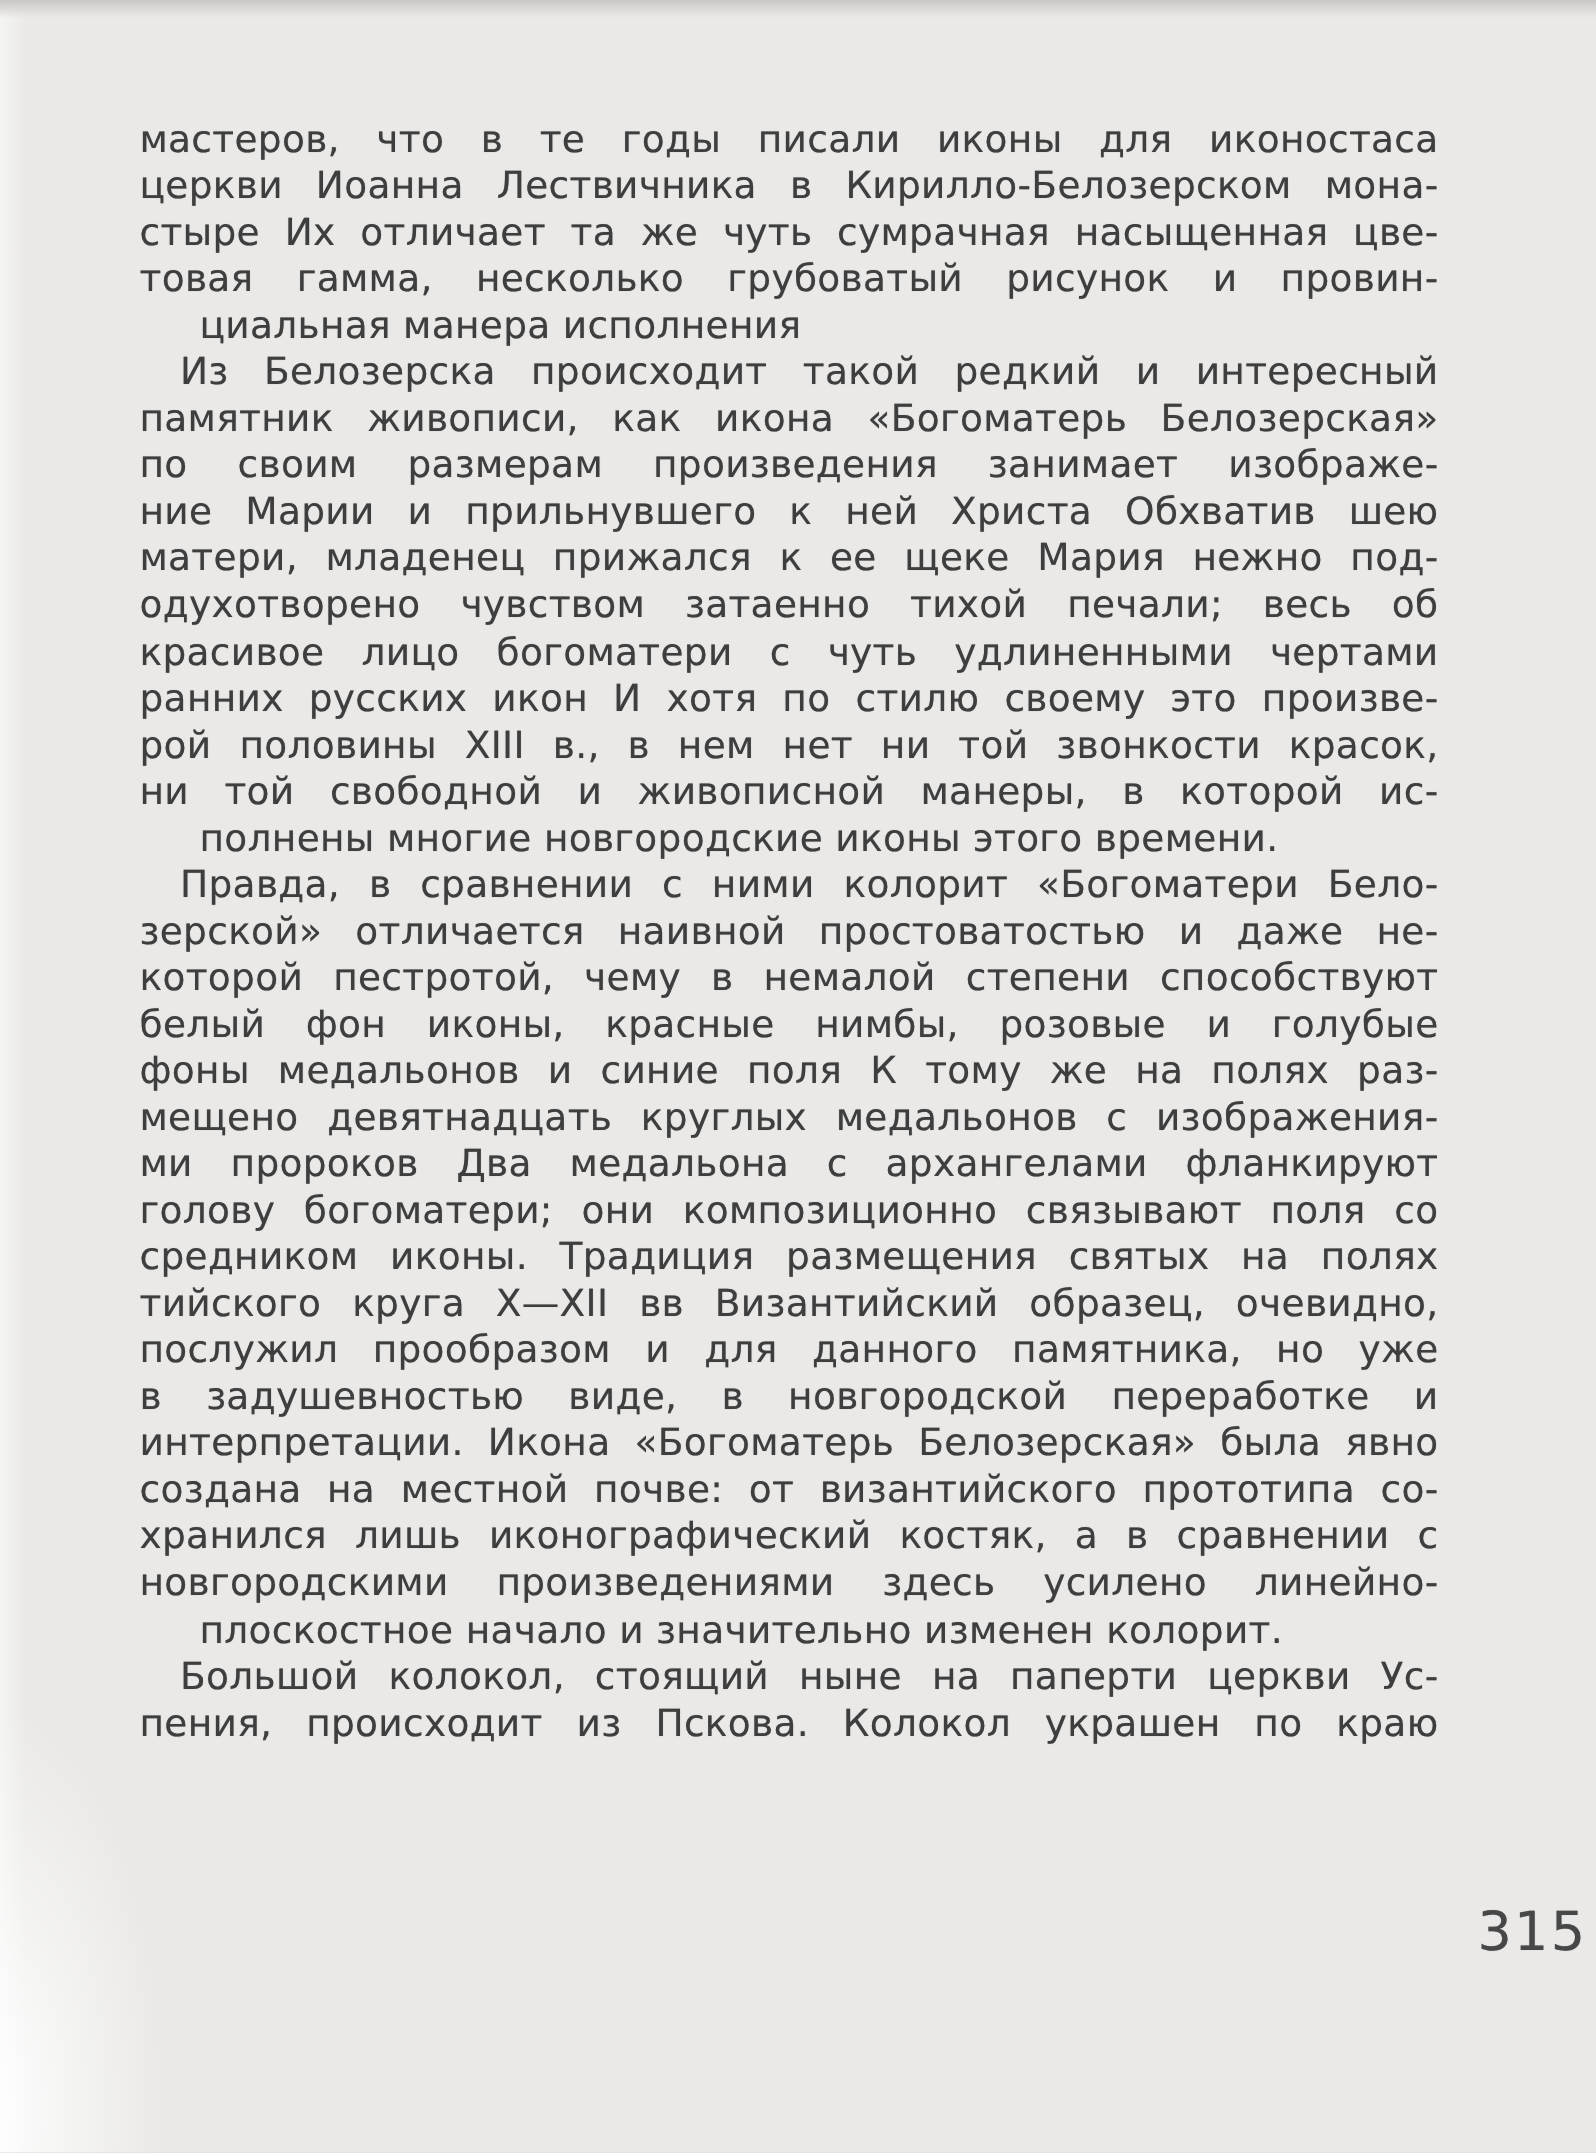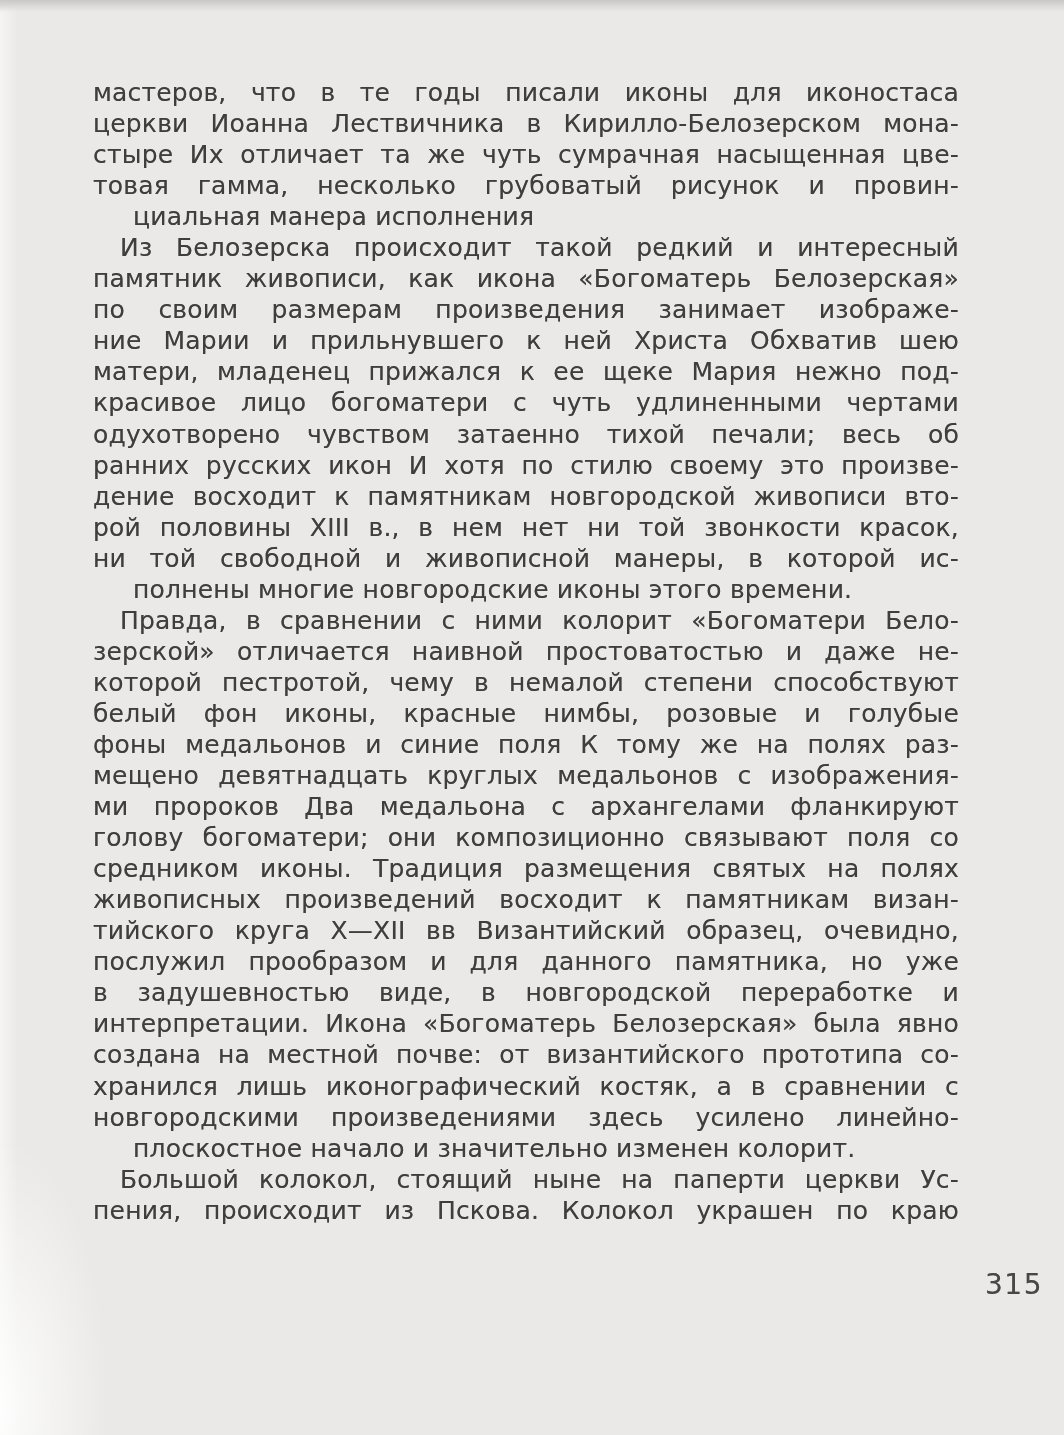--- a/index.html
+++ b/index.html
@@ -55,58 +55,56 @@
   .line.para-end {
     text-align-last: left;
     margin-left: 40px;
   }
   .page-number {
     position: absolute;
     left: 985px;
     top: 1268px;
     width: 60px;
     color: #474747;
-    font-size: 28px;
+    font-size: 36px;
     letter-spacing: 1.5px;
     text-shadow: 0 0 0.5px rgba(62,62,62,0.5);
   }
 </style>
 </head>
 <body>
 
 <div class="page">
   <div class="edge-top"></div>
   <div class="text-block">
       <div class="line">мастеров, что в те годы писали иконы для иконостаса</div>
       <div class="line">церкви Иоанна Лествичника в Кирилло-Белозерском мона-</div>
       <div class="line">стыре Их отличает та же чуть сумрачная насыщенная цве-</div>
       <div class="line">товая гамма, несколько грубоватый рисунок и провин-</div>
       <div class="line para-end">циальная манера исполнения</div>
       <div class="line indent">Из Белозерска происходит такой редкий и интересный</div>
       <div class="line">памятник живописи, как икона «Богоматерь Белозерская»</div>
       <div class="line">по своим размерам произведения занимает изображе-</div>
       <div class="line">ние Марии и прильнувшего к ней Христа Обхватив шею</div>
       <div class="line">матери, младенец прижался к ее щеке Мария нежно под-</div>
+      <div class="line">одухотворено чувством затаенно тихой печали; весь об</div>
       <div class="line">красивое лицо богоматери с чуть удлиненными чертами</div>
-      <div class="line">одухотворено чувством затаенно тихой печали; весь об</div>
       <div class="line">ранних русских икон И хотя по стилю своему это произве-</div>
-      <div class="line">дение восходит к памятникам новгородской живописи вто-</div>
       <div class="line">рой половины XIII в., в нем нет ни той звонкости красок,</div>
       <div class="line">ни той свободной и живописной манеры, в которой ис-</div>
       <div class="line para-end">полнены многие новгородские иконы этого времени.</div>
       <div class="line indent">Правда, в сравнении с ними колорит «Богоматери Бело-</div>
       <div class="line">зерской» отличается наивной простоватостью и даже не-</div>
       <div class="line">которой пестротой, чему в немалой степени способствуют</div>
       <div class="line">белый фон иконы, красные нимбы, розовые и голубые</div>
       <div class="line">фоны медальонов и синие поля К тому же на полях раз-</div>
       <div class="line">мещено девятнадцать круглых медальонов с изображения-</div>
       <div class="line">ми пророков Два медальона с архангелами фланкируют</div>
       <div class="line">голову богоматери; они композиционно связывают поля со</div>
       <div class="line">средником иконы. Традиция размещения святых на полях</div>
-      <div class="line">живописных произведений восходит к памятникам визан-</div>
       <div class="line">тийского круга X—XII вв Византийский образец, очевидно,</div>
       <div class="line">послужил прообразом и для данного памятника, но уже</div>
       <div class="line">в задушевностью виде, в новгородской переработке и</div>
       <div class="line">интерпретации. Икона «Богоматерь Белозерская» была явно</div>
       <div class="line">создана на местной почве: от византийского прототипа со-</div>
       <div class="line">хранился лишь иконографический костяк, а в сравнении с</div>
       <div class="line">новгородскими произведениями здесь усилено линейно-</div>
       <div class="line para-end">плоскостное начало и значительно изменен колорит.</div>
       <div class="line indent">Большой колокол, стоящий ныне на паперти церкви Ус-</div>
       <div class="line">пения, происходит из Пскова. Колокол украшен по краю</div>

